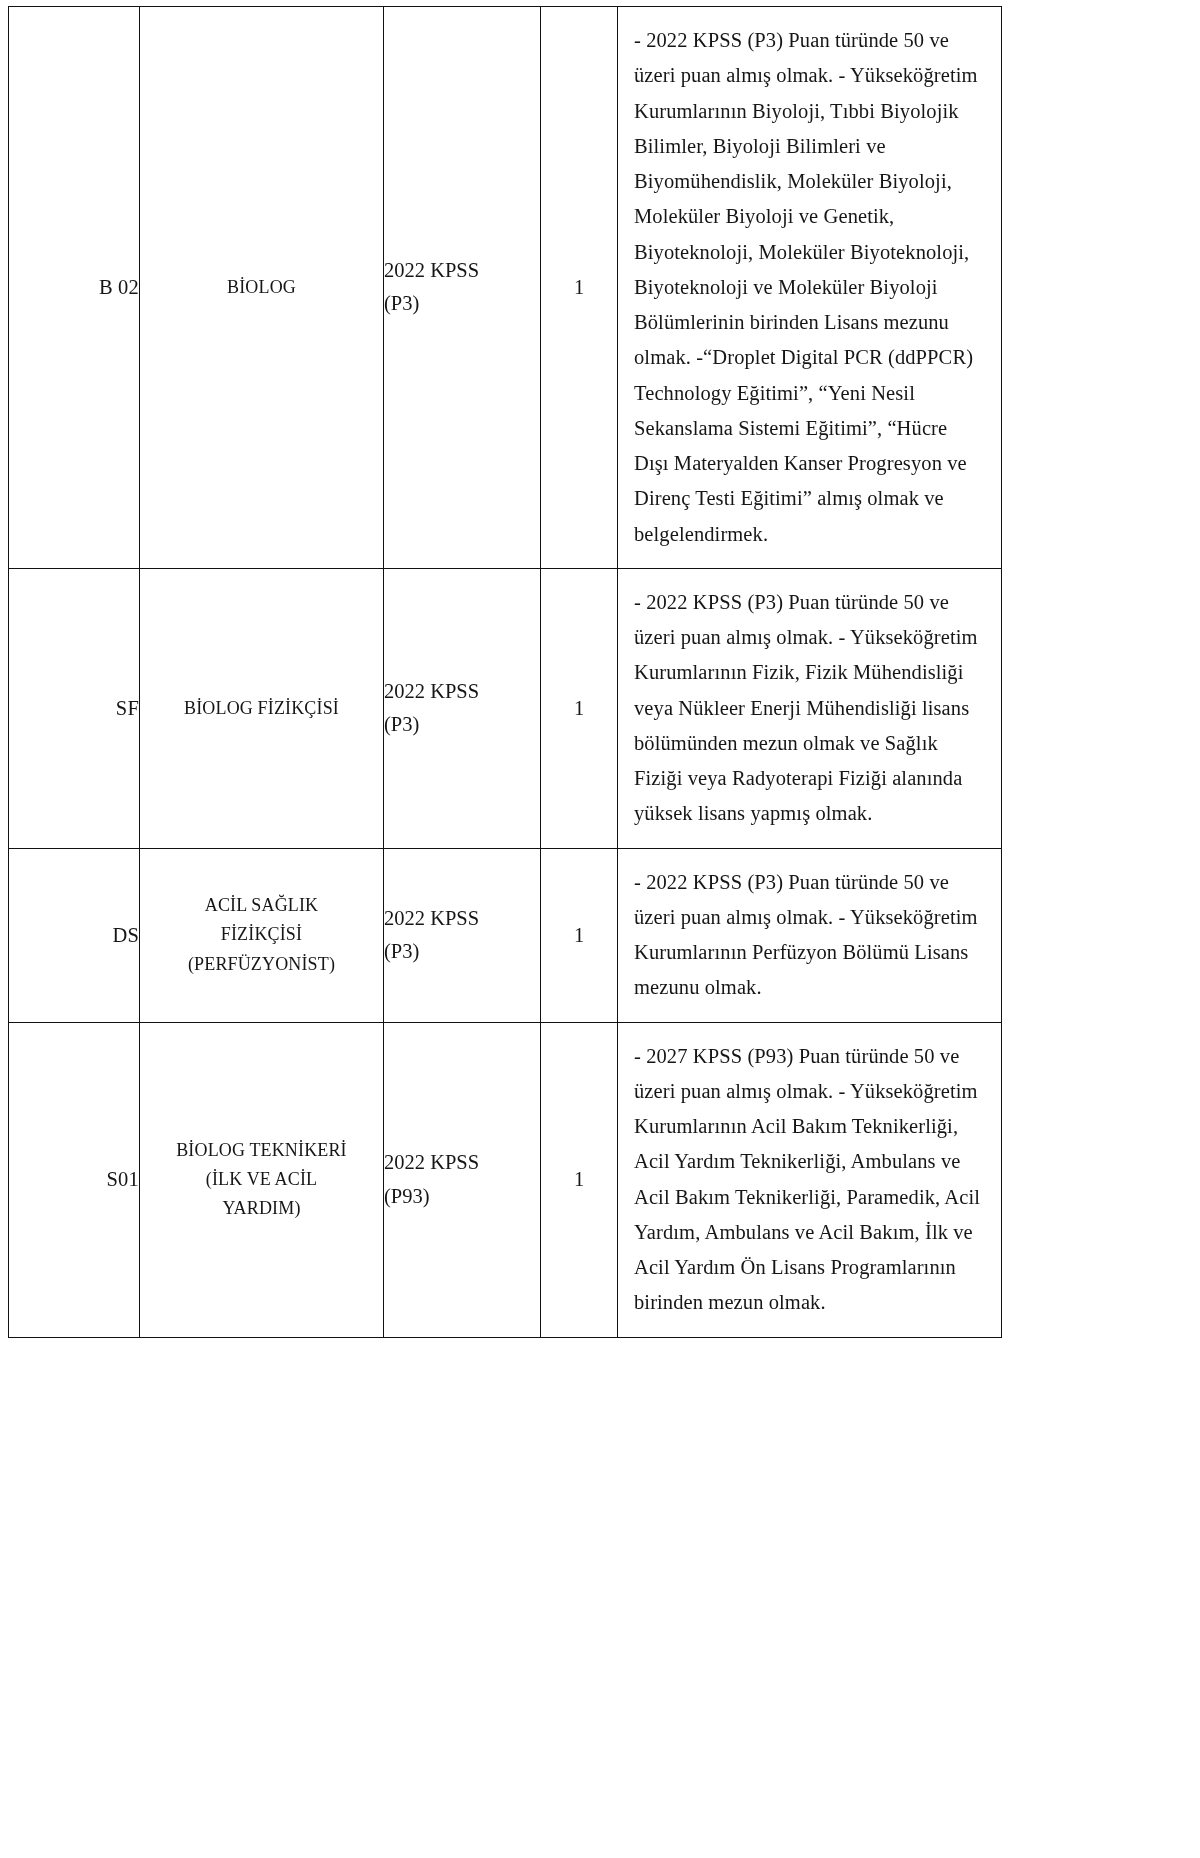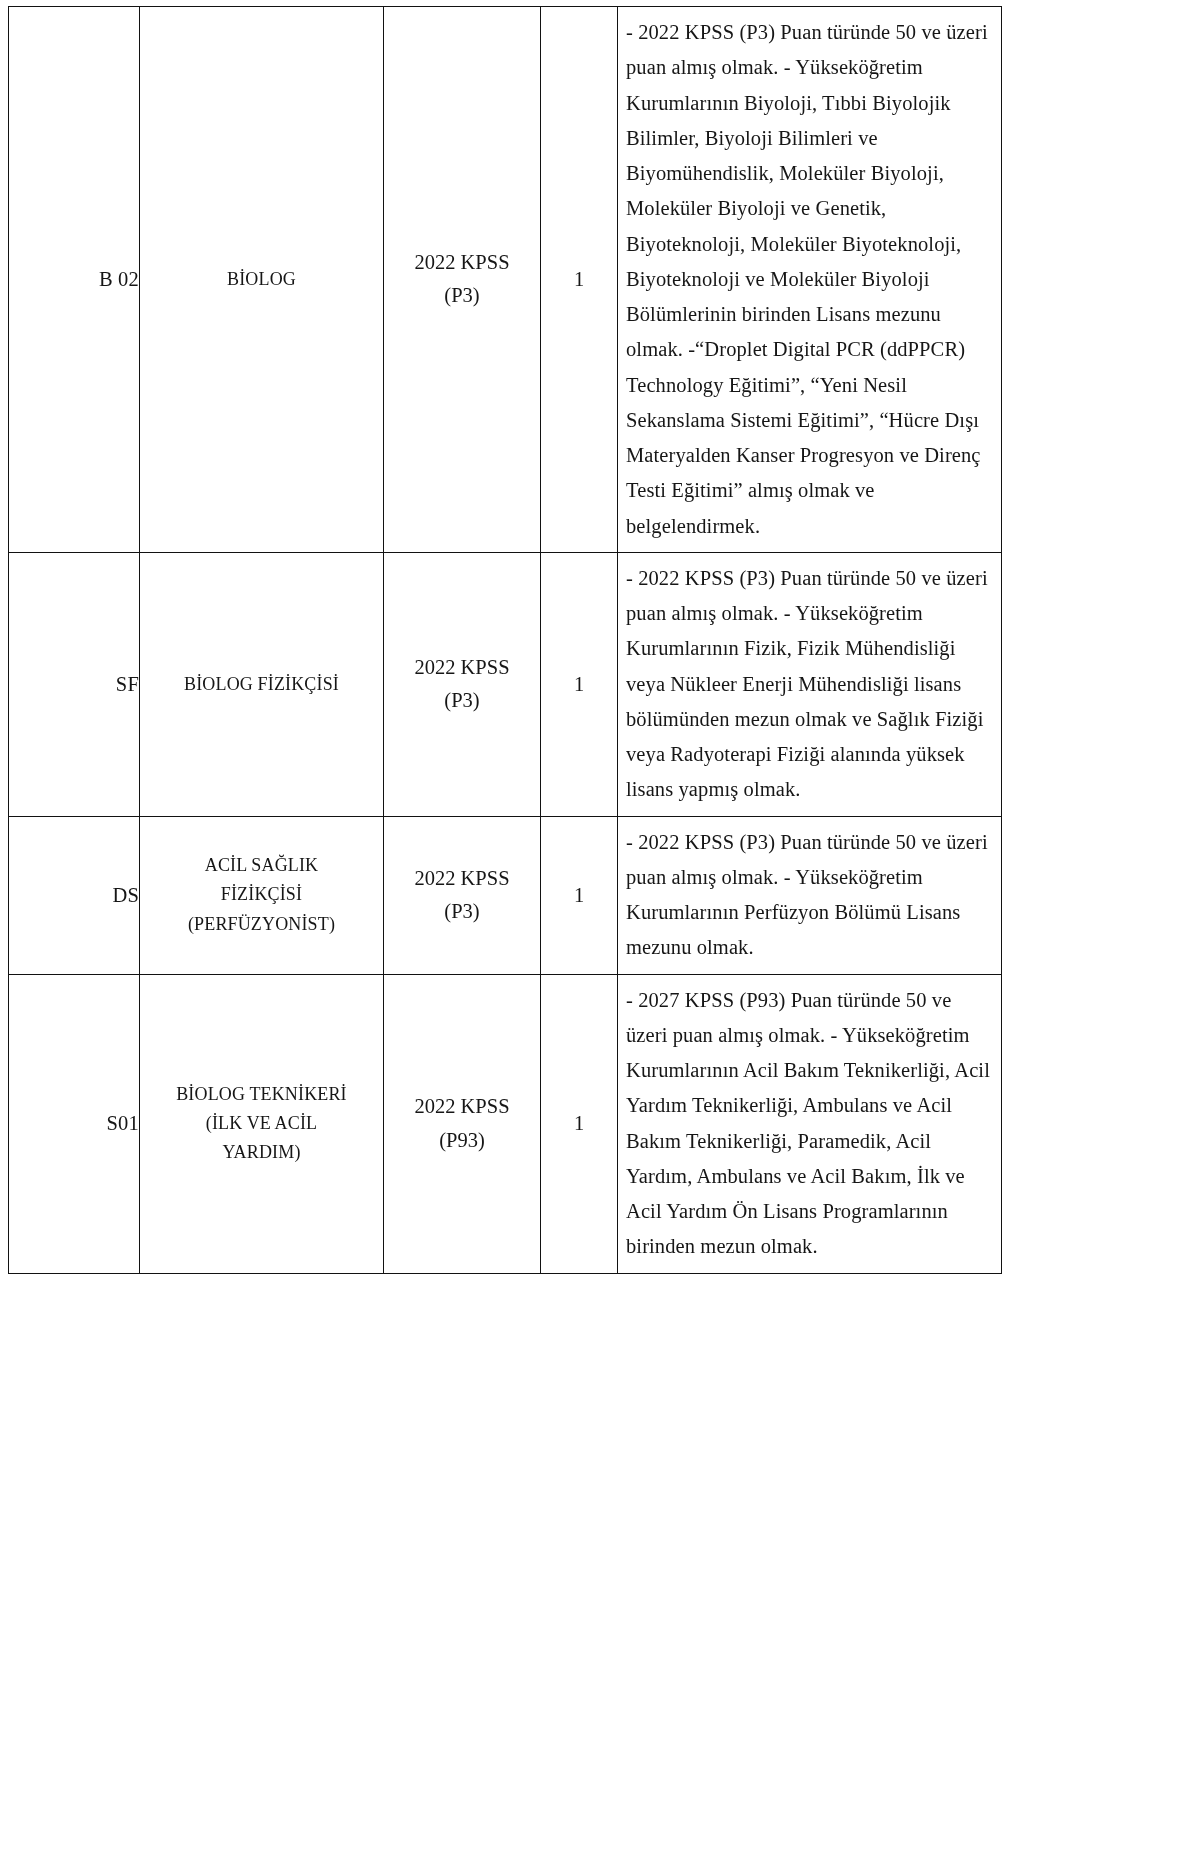--- a/index.html
+++ b/index.html
@@ -46,37 +46,36 @@
     font-size: 20.5px;
     letter-spacing: 0.2px;
   }
   .title-cell {
     text-align: center;
     font-size: 18px;
     line-height: 1.62;
     letter-spacing: 0.15px;
   }
   .score-cell {
-    text-align: center;
     font-size: 20.5px;
     line-height: 1.62;
   }
   .count-cell {
     text-align: center;
     font-size: 20.5px;
   }
   .req-cell {
     text-align: left;
     font-size: 20.5px;
     line-height: 1.72;
     padding: 9px 14px 10px 14px;
     letter-spacing: 0.1px;
   }
   .req-cell p {
-    margin: 8px;
+    margin: 16px;
     text-indent: 0;
   }
   .title-cell .tl {
     display: block;
   }
   .score-cell .sl {
     display: block;
   }
 </style>
 </head>

